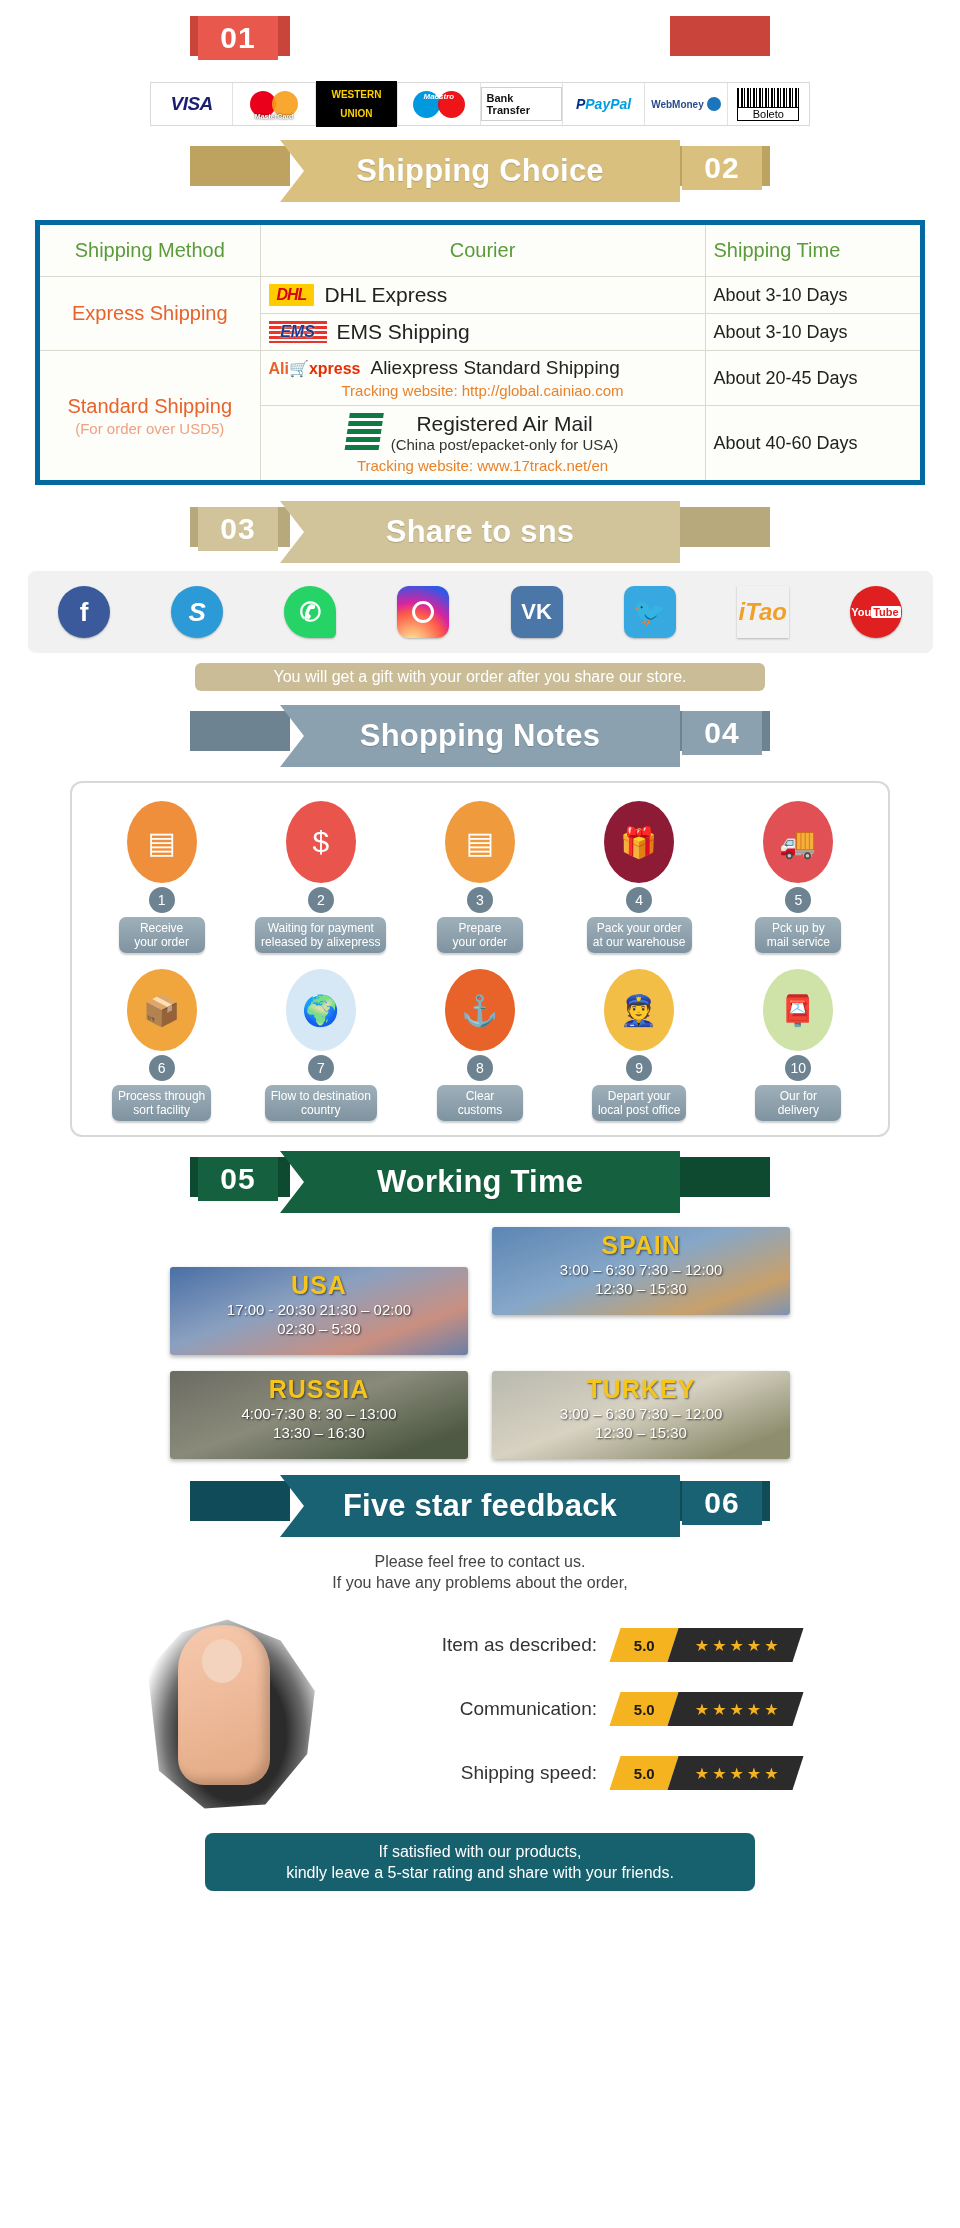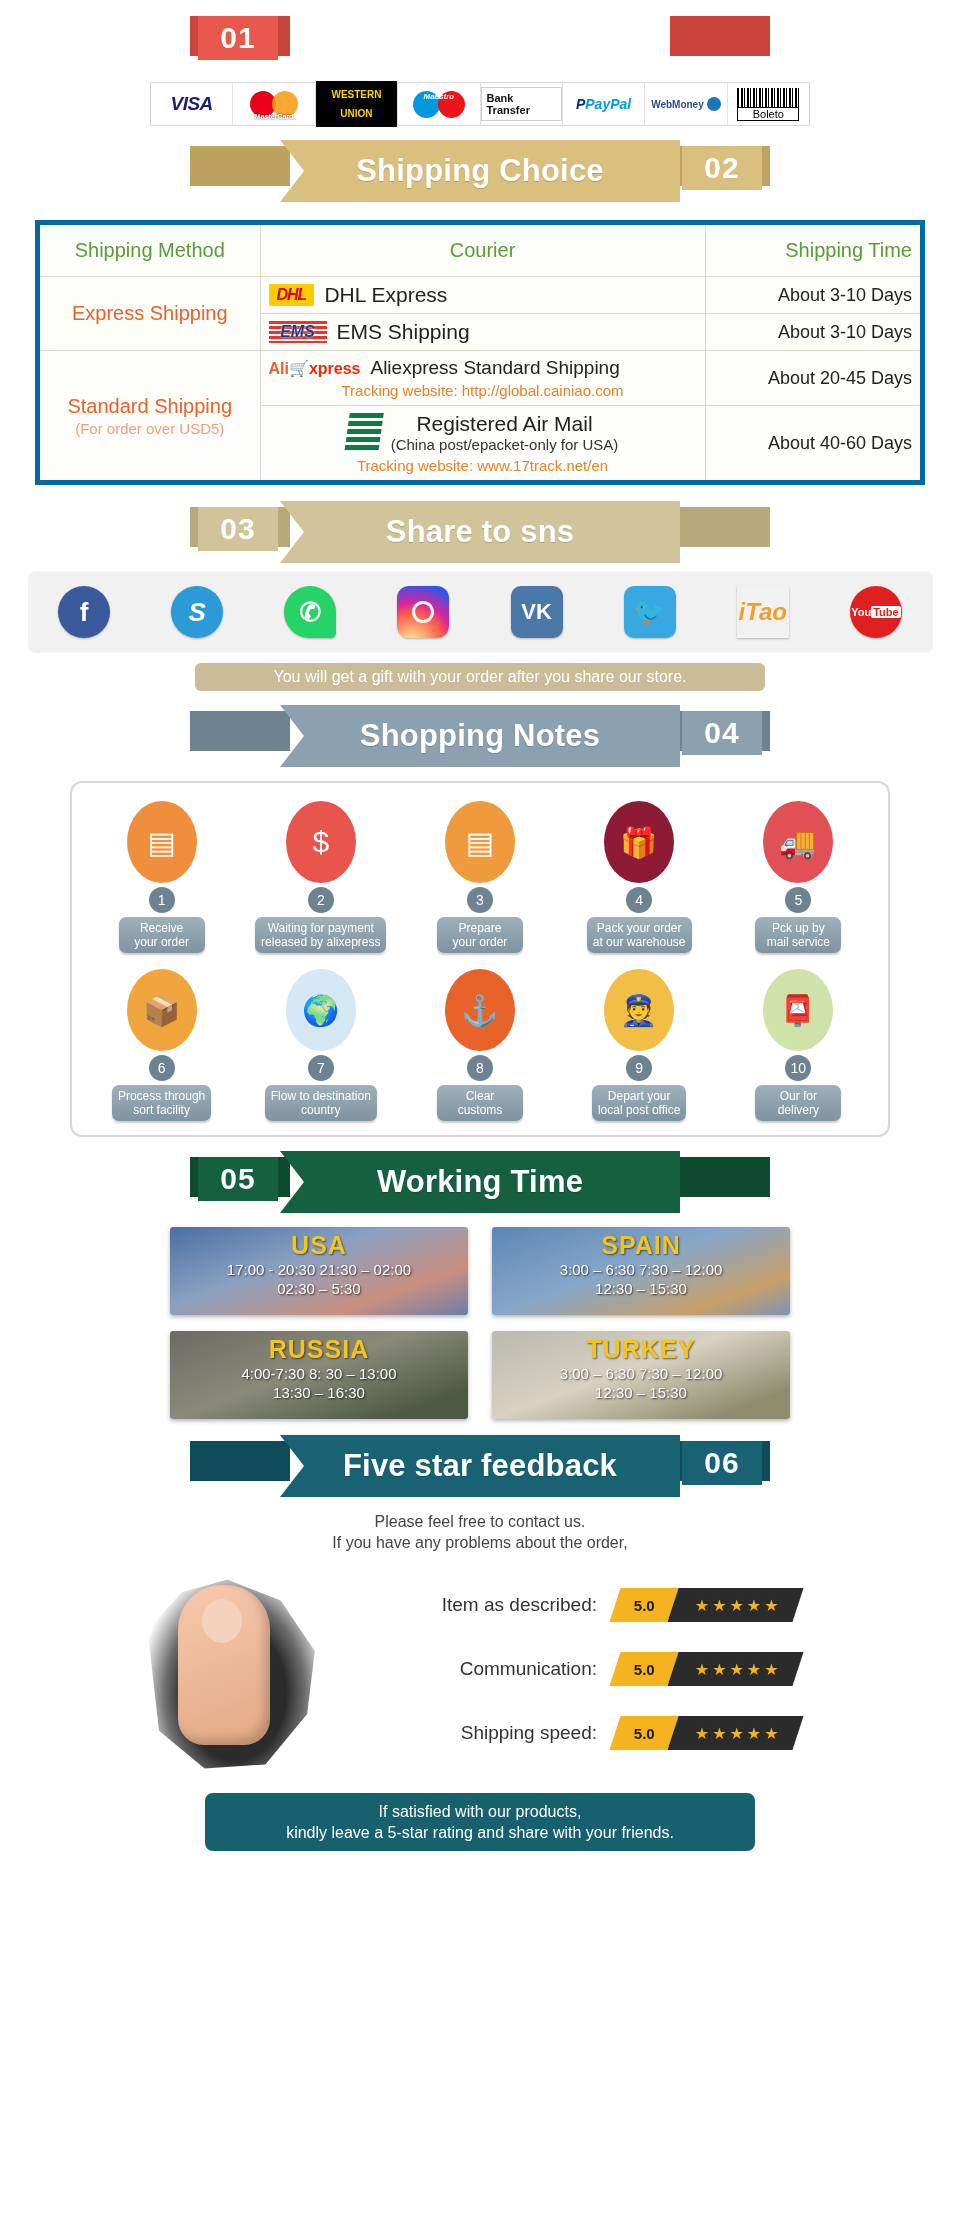--- a/index.html
+++ b/index.html
@@ -68,21 +68,21 @@
     background: repeating-linear-gradient(to right,#000 0 1px,#fff 1px 3px,#000 3px 5px,#fff 5px 6px); }
   .boleto span { display:block; font-size: 11px; border:1px solid #000; border-top:none;}
 
   
   .ship-table { width: 890px; margin: 18px auto 0; border-collapse: collapse;
                 border: 5px solid #0369a1; background: #fdfdfa; }
   .ship-table td, .ship-table th { border: 1px solid #d9d9cf; padding: 6px 8px; vertical-align: middle; }
   .ship-table th { color: #5a9b3a; font-weight: normal; font-size: 20px; padding: 14px 8px; }
   .col-method { width: 220px; text-align: center; }
   .col-courier { width: 440px; }
-  .col-time { width: 215px; text-align: right; font-size: 18px; color: #222; }
+  .col-time { width: 215px; text-align: left; font-size: 18px; color: #222; }
   .method-main { color: #e8622a; font-size: 20px; display:block; }
   .method-sub  { color: #f0a080; font-size: 15px; display:block; margin-top: 2px;}
   .courier-line { display: flex; align-items: center; gap: 10px; }
   .courier-name { font-size: 21px; color: #222; }
   .track { color: #e8822a; font-size: 15px; text-align: center; display:block; margin-top:3px; }
   .logo-dhl { background: #ffcc00; color: #d40511; font-weight: bold; font-style: italic;
               font-size: 16px; padding: 2px 8px; letter-spacing: -1px; border-radius:1px;}
   .ems-bars { display:inline-block; width: 58px; height: 22px;
     background: repeating-linear-gradient(to bottom,#e8342a 0 3px,#fff 3px 5px);
     position: relative; }
@@ -127,21 +127,21 @@
               margin: 4px auto 4px; font-size: 14px; line-height: 26px; }
   .note-label { background: linear-gradient(#9fb0ba, #7e93a0); color: #fff; border-radius: 7px;
                 font-size: 12px; line-height: 14px; padding: 4px 6px; display: inline-block;
                 box-shadow: 0 2px 2px rgba(0,0,0,.2); min-width: 86px; }
 
   
   .wt-grid { width: 620px; margin: 14px auto 0; display: grid; grid-template-columns: 1fr 1fr;
              gap: 16px 24px; }
   .wt-card { height: 88px; border-radius: 3px; position: relative; overflow: hidden;
              box-shadow: 0 2px 4px rgba(0,0,0,.3); color: #fff; text-align: center; }
-  .wt-usa    { background: linear-gradient(160deg,#4a6fa5,#8aa0c0 40%,#c98f80 75%,#6b7fa8); }
+  .wt-usa    { background: linear-gradient(160deg,#4a6fa5,#8aa0c0 40%,#c98f80 75%,#6b7fa8); margin-top: 40px; }
   .wt-spain  { background: linear-gradient(160deg,#5d86b5,#86a7c8 45%,#c8a06a 80%,#7d93b5); }
   .wt-russia { background: linear-gradient(160deg,#6b6b63,#8a8a7a 45%,#4e5a44 85%); }
   .wt-turkey { background: linear-gradient(160deg,#b9b9ae,#d7d2c2 45%,#8e8e6f 85%); }
   .wt-title { font-size: 25px; font-weight: bold; color: #f5c51c; letter-spacing: 1px;
               text-shadow: 1px 1px 2px rgba(0,0,0,.55); margin-top: 4px; }
   .wt-times { font-size: 15px; line-height: 19px; text-shadow: 1px 1px 2px rgba(0,0,0,.7); }
 
   
   .fb-intro { text-align: center; font-size: 16px; color: #444; line-height: 21px; margin-top: 14px; }
   .fb-area { position: relative; width: 900px; margin: 4px auto 0; height: 230px; }

